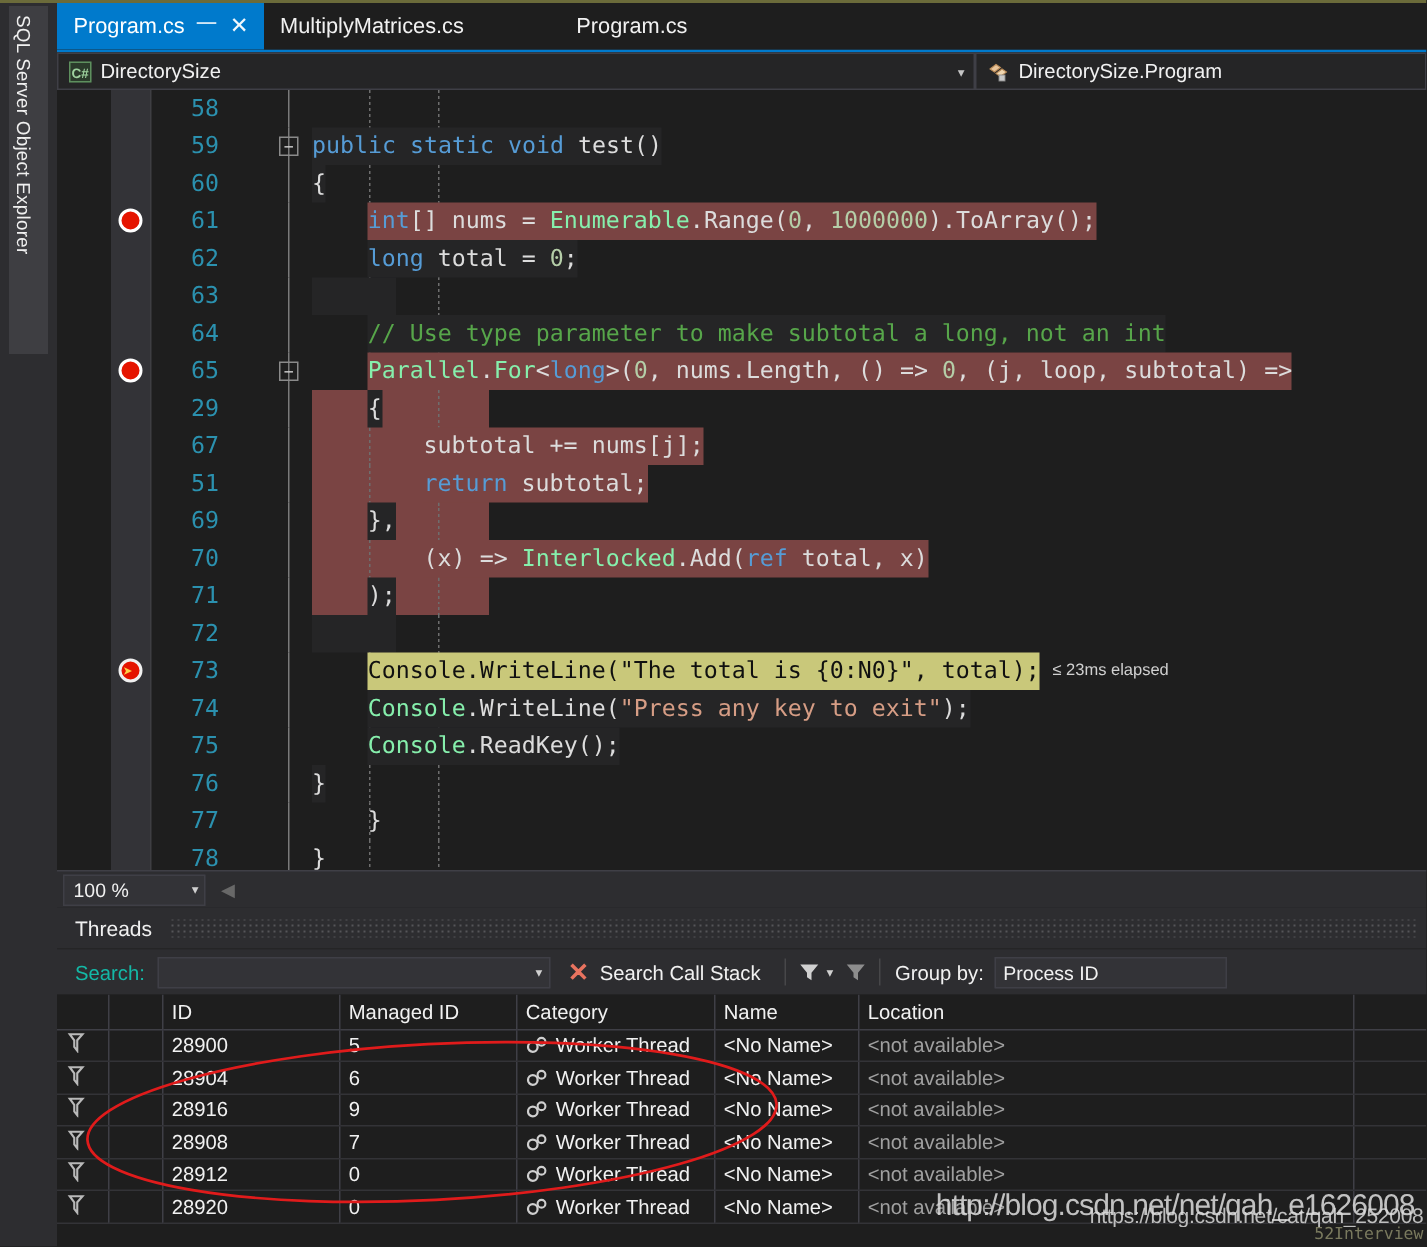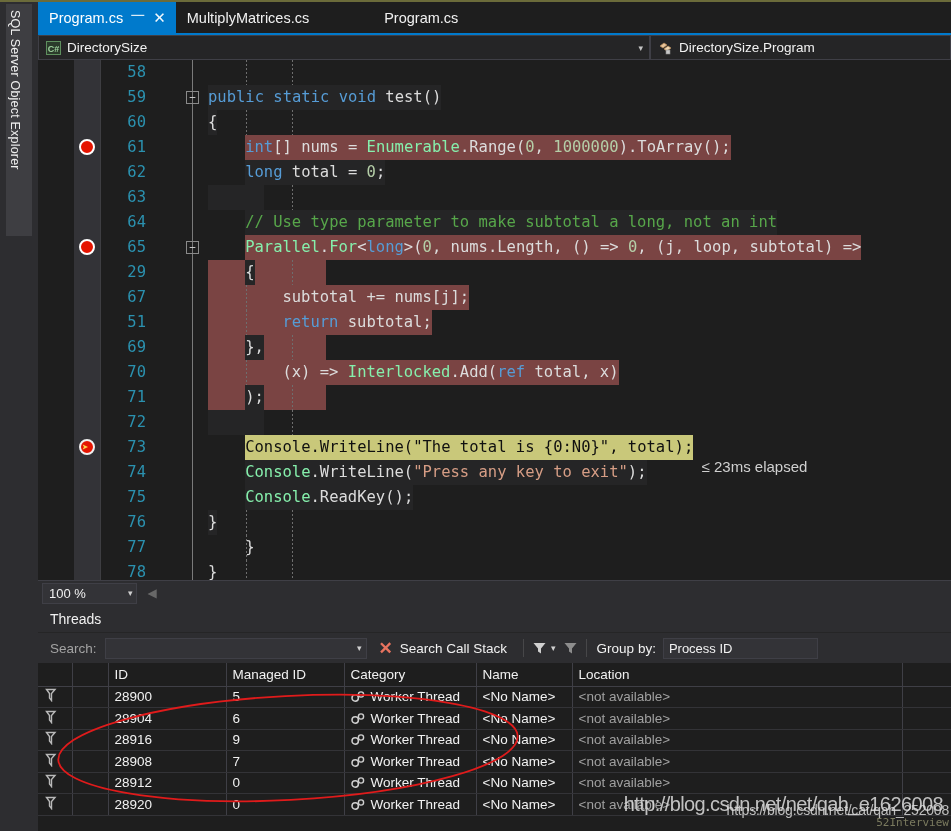--- a/index.html
+++ b/index.html
@@ -142,21 +142,21 @@
   }
   .hl-sel  { background: #7a4443; }
   .hl-dark { background: #252526; }
   .hl-cur  { background: #c9c87a; color: #101010; }
   .hl-cur .kw, .hl-cur .typ, .hl-cur .str, .hl-cur .num,
   .hl-cur .id, .hl-cur .br, .hl-cur .mth { color: #101010; }
 
   .perftip {
     position: absolute; top: 0; line-height: 25px;
     font-family: "Liberation Sans", sans-serif;
-    font-size: 15px; color: #d0d0d0; white-space: nowrap; margin-top: 19px;
+    font-size: 11px; color: #d0d0d0; white-space: nowrap;
   }
 
   
   .bp {
     position: absolute; left: 41px; width: 16px; height: 16px; top: 4px;
     border-radius: 50%;
     background: #e51400;
     border: 2px solid #ffffff;
   }
   .bp.current {
@@ -203,21 +203,21 @@
     background-size: 4px 4px;
     background-position: 0 2px;
   }
   #threads-toolbar {
     height: 30px; flex: 0 0 30px;
     display: flex; align-items: center; gap: 0;
     background: #2d2d30;
     font-size: 13.5px;
     padding-left: 12px;
   }
-  #threads-toolbar .lbl { color: #a3a3a3; margin-right: 8px; }
+  #threads-toolbar .lbl { color: #14b8a6; margin-right: 8px; }
   #search-box {
     width: 262px; height: 21px;
     background: #333337; border: 1px solid #3f3f46;
     display: flex; align-items: center; padding: 0 4px;
   }
   #search-box input {
     flex: 1 1 auto; min-width: 0;
     background: transparent; border: 0; outline: none;
     color: #f1f1f1; font-size: 13px;
     font-family: "Liberation Sans", sans-serif;

